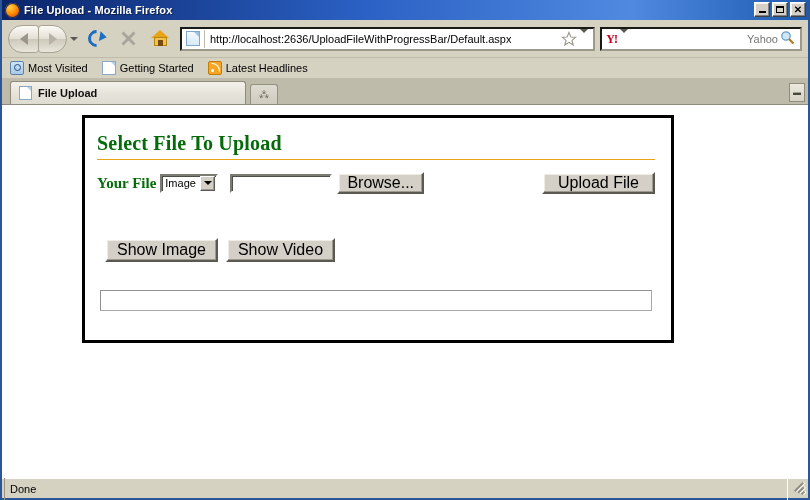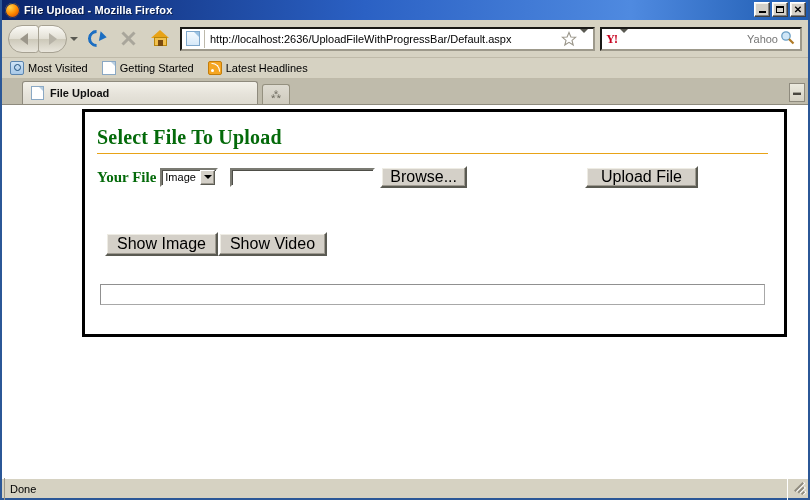--- a/index.html
+++ b/index.html
@@ -347,21 +347,21 @@
     border-radius: 0 8px 0 0;
   }
 
   
   .tabbar {
     height: 26px;
     flex: 0 0 26px;
     background: #bfbbab;
     display: flex;
     align-items: flex-end;
-    padding-left: 20px;
+    padding-left: 8px;
     box-sizing: border-box;
     position: relative;
     border-bottom: 1px solid #8e8a7d;
   }
   .tab {
     height: 23px;
     min-width: 236px;
     background: linear-gradient(to bottom, #f3f1ea 0%, #e6e3da 55%, #dedbd1 100%);
     border: 1px solid #8e8a7d;
     border-bottom: none;
@@ -413,22 +413,22 @@
   .viewport {
     flex: 1 1 auto;
     background: #ffffff;
     position: relative;
     overflow: hidden;
     border-top: 1px solid #fff;
   }
   .panel {
     position: absolute;
     left: 80px;
-    top: 3px;
-    width: 705px;
+    top: 9px;
+    width: 592px;
     height: 228px;
     background: #ffffff;
     border: 3px solid #000000;
     box-sizing: border-box;
     padding: 14px 16px 10px 12px;
   }
   .panel-title {
     font-family: "Liberation Serif", serif;
     font-size: 20px;
     font-weight: bold;
@@ -507,20 +507,21 @@
     box-sizing: border-box;
     cursor: default;
     white-space: nowrap;
   }
   .btn-browse { margin-left: 5px; }
   .btn-upload { margin-left: 118px; padding: 2px 14px; }
   .row-showbtns {
     display: flex;
     margin-top: 44px;
     margin-left: 8px;
+    gap: 8px;
   }
   .btn-show { padding: 3px 10px; }
   .progress-wrap {
     margin-top: 28px;
     margin-left: 3px;
     margin-right: 3px;
   }
   .progress-bar {
     height: 21px;
     background: #ffffff;

